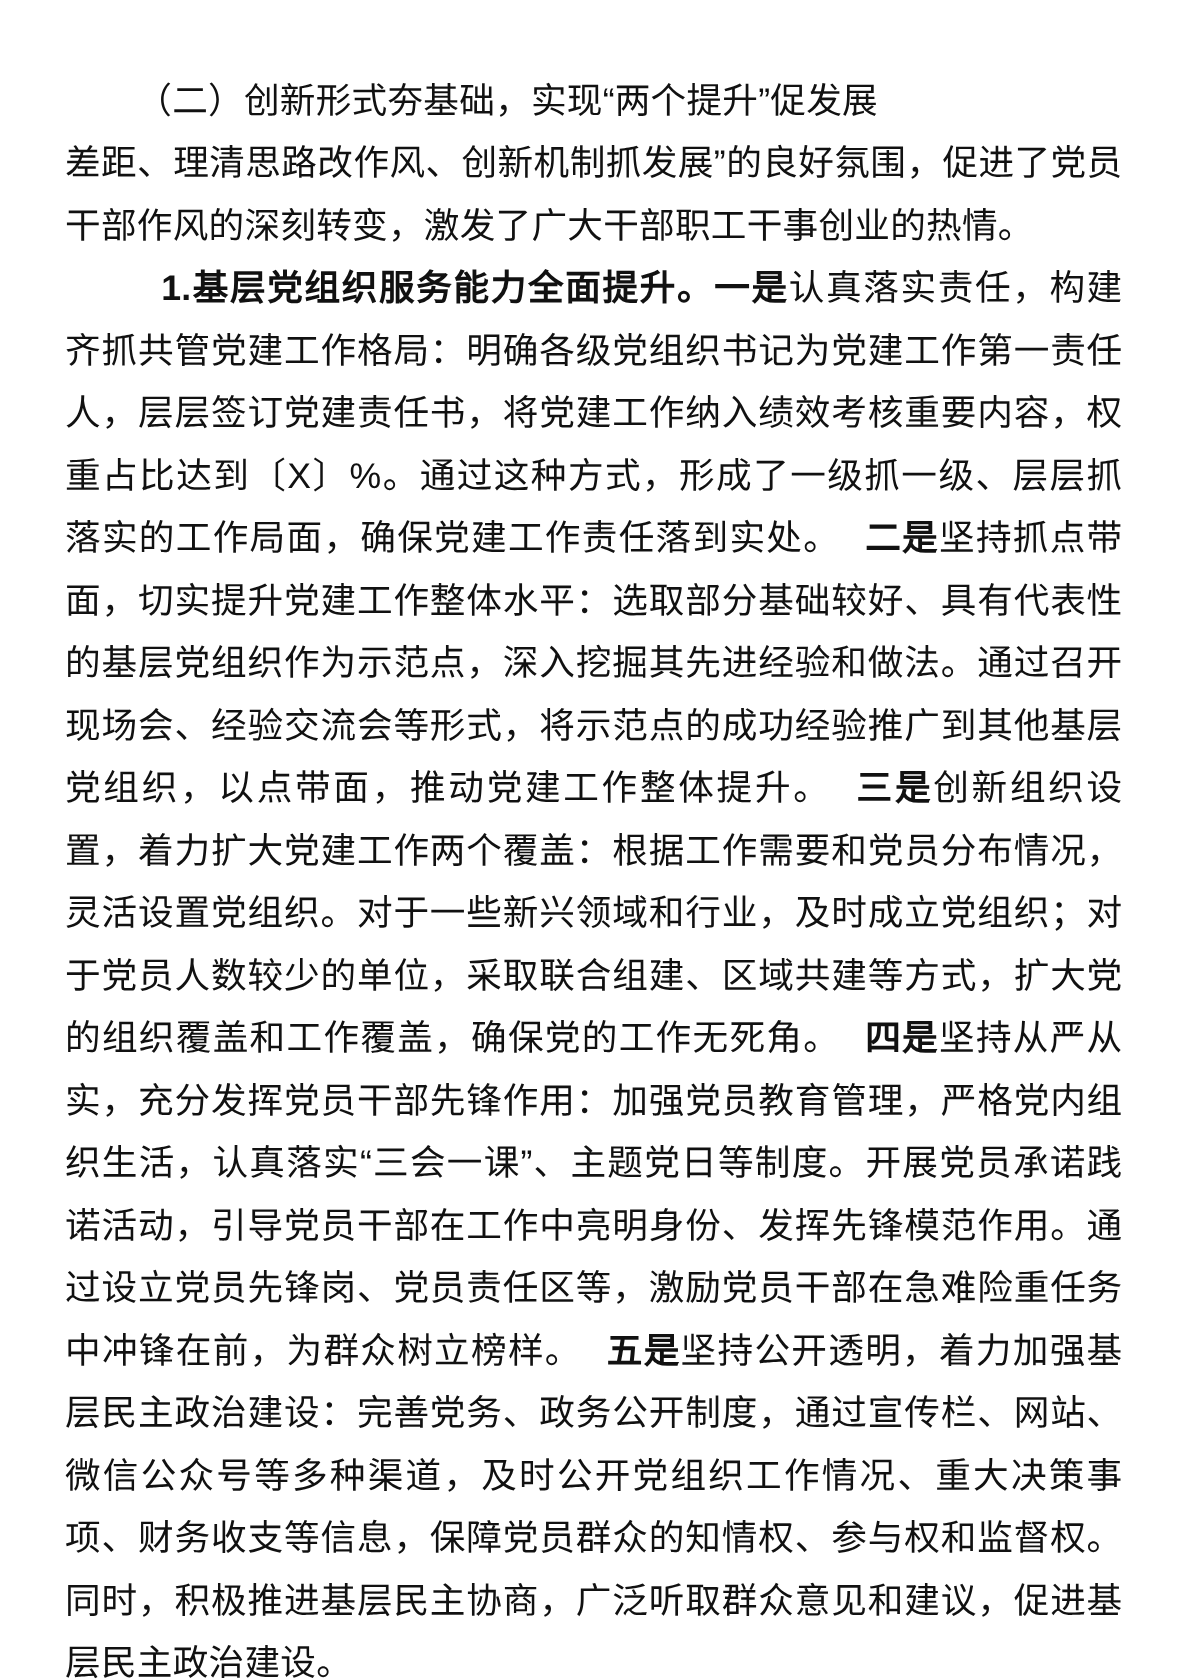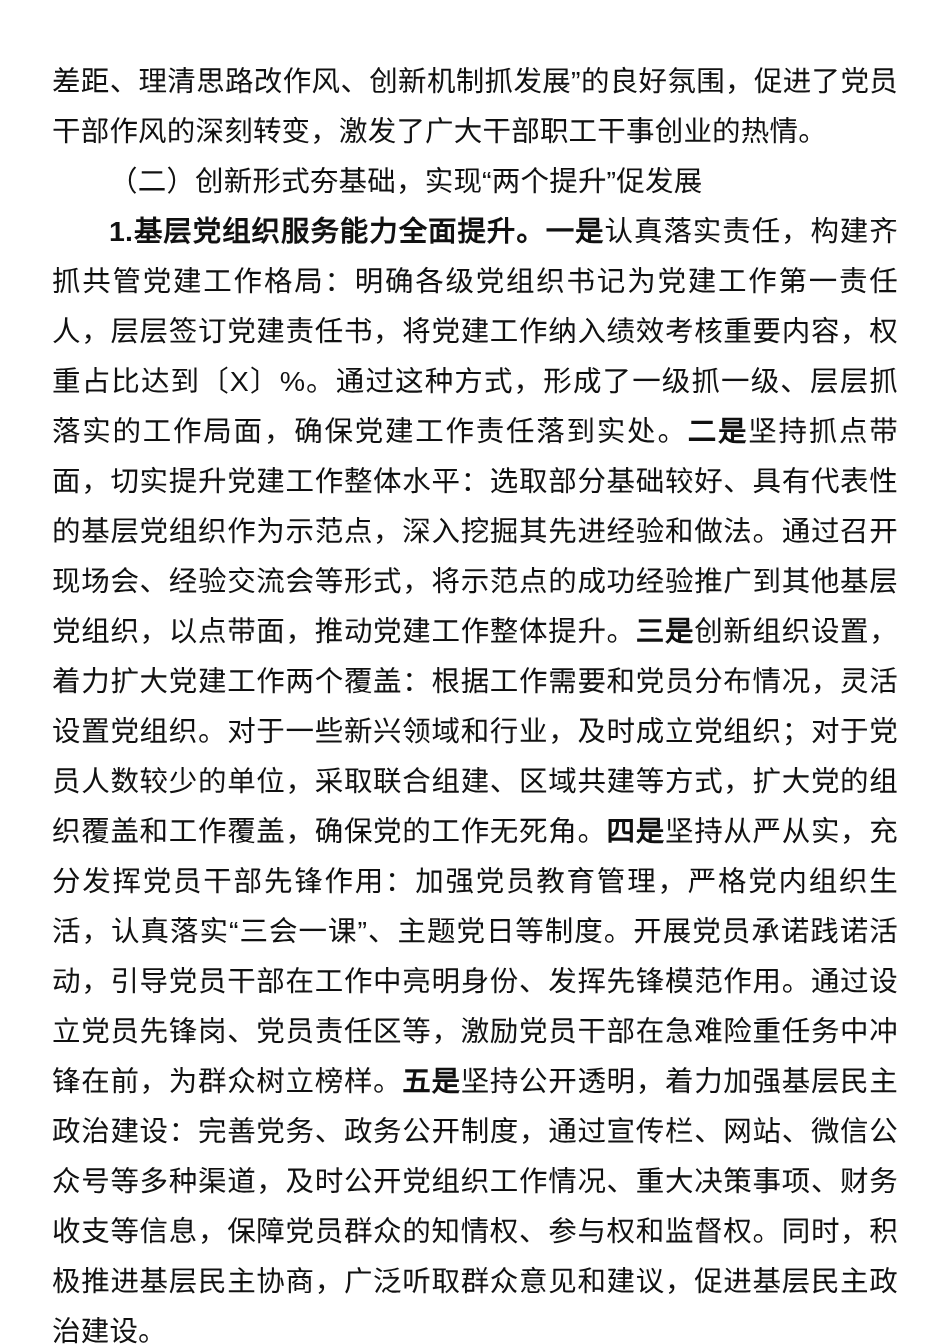--- a/index.html
+++ b/index.html
@@ -35,24 +35,25 @@
     text-justify: inter-ideograph;
     text-align-last: left;
     word-break: break-all;
     font-weight: 400;
   }
   p.indent-2 {
     text-indent: 57px;
   }
   b.bold-run {
     font-weight: 700;
+    margin-left: 20px;
   }
 </style>
 </head>
 <body>
 
 <div class="page" style="background: rgb(255, 255, 255);">
   <div class="content" id="doc-body" style="color: rgb(17, 17, 17);">
+      <p class="para indent-2"><span>（二）创新形式夯基础，实现“两个提升”促发展</span></p>
       <p class="para"><span>差距、理清思路改作风、创新机制抓发展”的良好氛围，促进了党员干部作风的深刻转变，激发了广大干部职工干事创业的热情。</span></p>
-      <p class="para indent-2"><span>（二）创新形式夯基础，实现“两个提升”促发展</span></p>
       <p class="para indent-2"><b class="bold-run">1.基层党组织服务能力全面提升。一是</b><span>认真落实责任，构建齐抓共管党建工作格局：明确各级党组织书记为党建工作第一责任人，层层签订党建责任书，将党建工作纳入绩效考核重要内容，权重占比达到〔X〕%。通过这种方式，形成了一级抓一级、层层抓落实的工作局面，确保党建工作责任落到实处。</span><b class="bold-run">二是</b><span>坚持抓点带面，切实提升党建工作整体水平：选取部分基础较好、具有代表性的基层党组织作为示范点，深入挖掘其先进经验和做法。通过召开现场会、经验交流会等形式，将示范点的成功经验推广到其他基层党组织，以点带面，推动党建工作整体提升。</span><b class="bold-run">三是</b><span>创新组织设置，着力扩大党建工作两个覆盖：根据工作需要和党员分布情况，灵活设置党组织。对于一些新兴领域和行业，及时成立党组织；对于党员人数较少的单位，采取联合组建、区域共建等方式，扩大党的组织覆盖和工作覆盖，确保党的工作无死角。</span><b class="bold-run">四是</b><span>坚持从严从实，充分发挥党员干部先锋作用：加强党员教育管理，严格党内组织生活，认真落实“三会一课”、主题党日等制度。开展党员承诺践诺活动，引导党员干部在工作中亮明身份、发挥先锋模范作用。通过设立党员先锋岗、党员责任区等，激励党员干部在急难险重任务中冲锋在前，为群众树立榜样。</span><b class="bold-run">五是</b><span>坚持公开透明，着力加强基层民主政治建设：完善党务、政务公开制度，通过宣传栏、网站、微信公众号等多种渠道，及时公开党组织工作情况、重大决策事项、财务收支等信息，保障党员群众的知情权、参与权和监督权。同时，积极推进基层民主协商，广泛听取群众意见和建议，促进基层民主政治建设。</span></p>
     </div>
 </div>
 
 </body></html>

